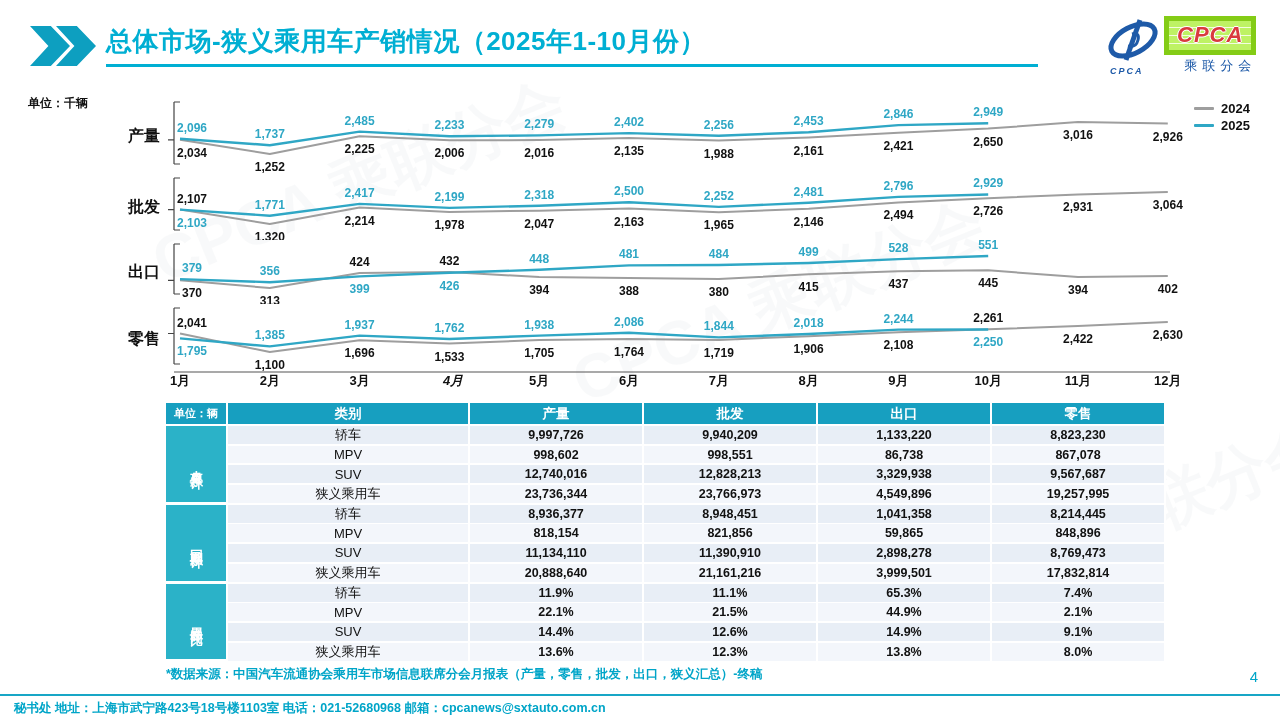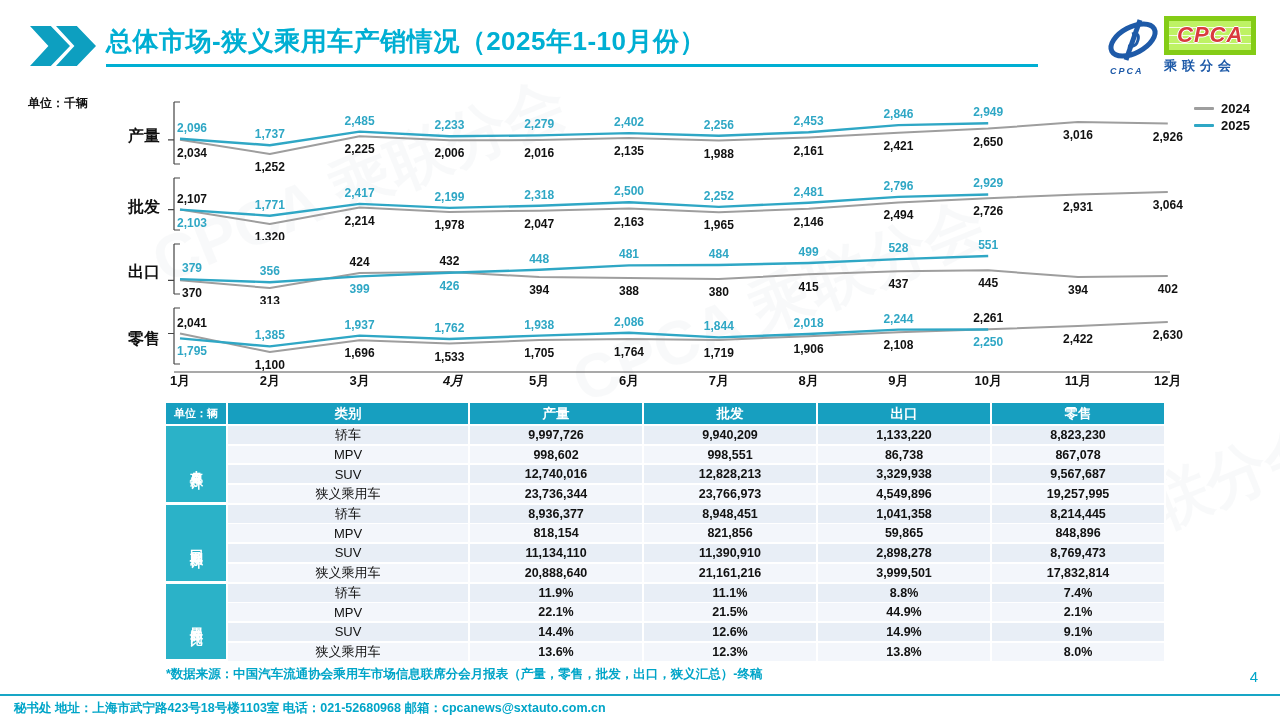--- a/index.html
+++ b/index.html
@@ -23,21 +23,21 @@
   
   .logo { position:absolute; right:18px; top:14px; width:160px; height:62px; display:flex; }
   .logo-swoosh { position:relative; width:62px; height:62px; }
   .logo-right { display:flex; flex-direction:column; justify-content:center; gap:2px; }
   .cpca-box { background:#bef264; border:5px solid #84cc16; padding:1px 8px 2px;
               position:relative; overflow:hidden; }
   .cpca-box .pin { position:absolute; left:0; right:0; height:1px; background:#fff; opacity:.8; }
   .cpca-text { font-size:22px; font-weight:bold; font-style:italic; color:#d93a3e;
                letter-spacing:1px; position:relative;
                text-shadow:-1px 0 #fff,1px 0 #fff,0 -1px #fff,0 1px #fff; }
-  .logo-sub { font-size:13px; font-weight:bold; color:#1e5aa8; letter-spacing:5px; text-align:left; }
+  .logo-sub { font-size:13px; font-weight:normal; color:#1e5aa8; letter-spacing:5px; text-align:right; }
   .cada { position:absolute; left:8px; bottom:0; font-size:9px; font-weight:bold;
           font-style:italic; color:#1e5aa8; letter-spacing:2px; }
 
   
   .unit-chart { position:absolute; left:28px; top:95px; font-size:12px; font-weight:bold; color:#111; }
   #charts { position:absolute; left:0; top:98px; width:1280px; }
   .chart-row { position:relative; width:1280px; }
   .row-label { position:absolute; left:100px; width:60px; text-align:right;
                font-size:16px; font-weight:bold; color:#111; }
   .chart-row svg { position:absolute; left:166px; top:0; }
@@ -344,21 +344,21 @@
           </div>
         </div>
       </div>
       <div class="t-group">
         <div class="g-label">累计同比</div>
         <div class="g-rows">
           <div class="t-row odd">
             <div>轿车</div>
             <div class="val">11.9%</div>
             <div class="val">11.1%</div>
-            <div class="val">8.8%</div>
+            <div class="val">65.3%</div>
             <div class="val">7.4%</div>
           </div>
           <div class="t-row even">
             <div>MPV</div>
             <div class="val">22.1%</div>
             <div class="val">21.5%</div>
             <div class="val">44.9%</div>
             <div class="val">2.1%</div>
           </div>
           <div class="t-row odd">

